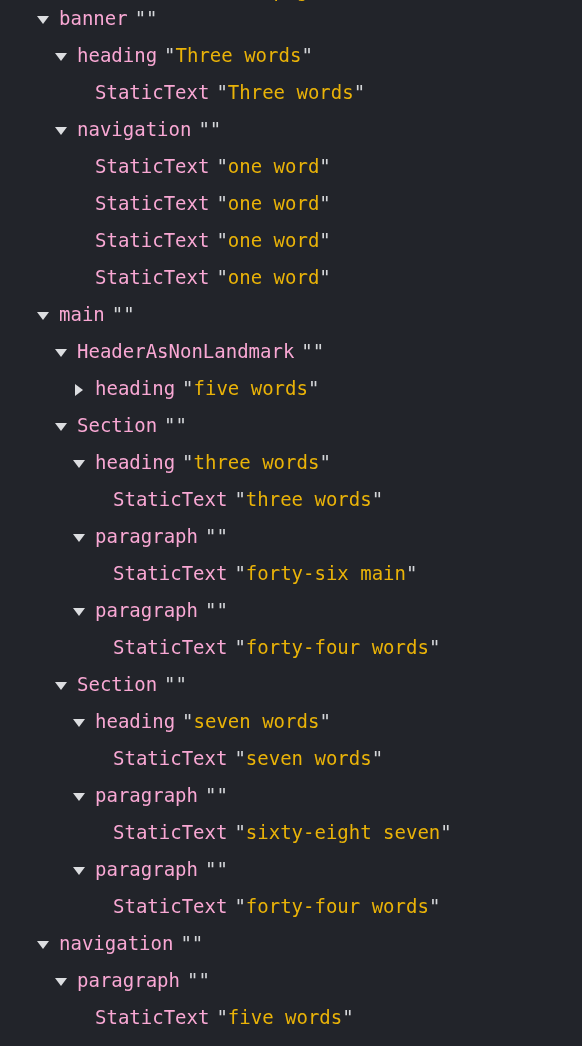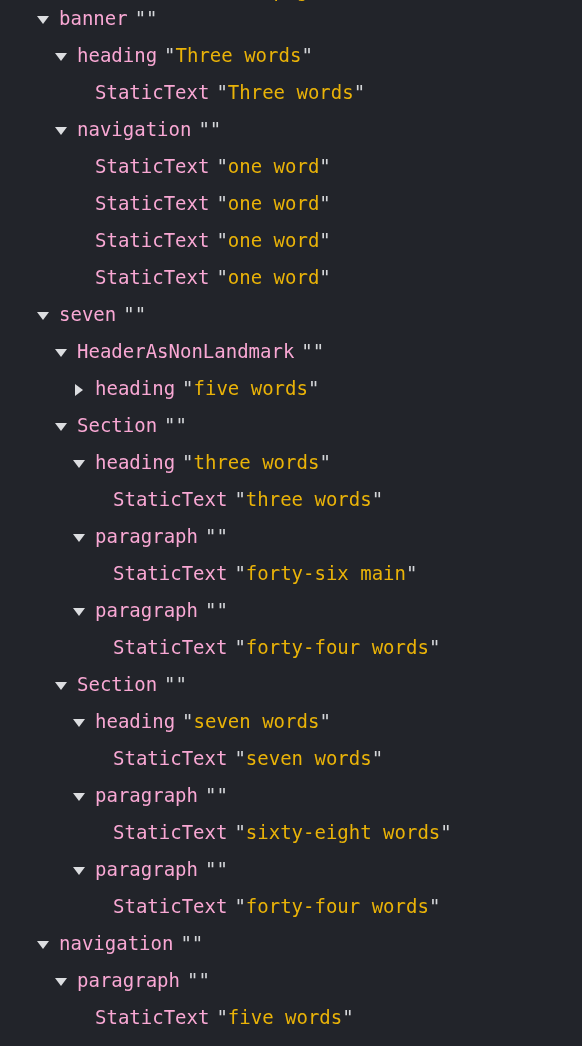--- a/index.html
+++ b/index.html
@@ -87,33 +87,33 @@
 <div id="tree">
     <div class="row cut-row" style="padding-left: 70px;"><span class="twisty none"></span><span class="sep"></span><span class="role">StaticText</span><span class="sep"></span><span class="quote">"</span><span class="value">one page</span><span class="quote">"</span></div>
     <div class="row" style="padding-left: 34px;"><span class="twisty"><span class="tri down"></span></span><span class="sep"></span><span class="role">banner</span><span class="sep"></span><span class="quote">"</span><span class="value"></span><span class="quote">"</span></div>
     <div class="row" style="padding-left: 52px;"><span class="twisty"><span class="tri down"></span></span><span class="sep"></span><span class="role">heading</span><span class="sep"></span><span class="quote">"</span><span class="value">Three words</span><span class="quote">"</span></div>
     <div class="row" style="padding-left: 70px;"><span class="twisty none"></span><span class="sep"></span><span class="role">StaticText</span><span class="sep"></span><span class="quote">"</span><span class="value">Three words</span><span class="quote">"</span></div>
     <div class="row" style="padding-left: 52px;"><span class="twisty"><span class="tri down"></span></span><span class="sep"></span><span class="role">navigation</span><span class="sep"></span><span class="quote">"</span><span class="value"></span><span class="quote">"</span></div>
     <div class="row" style="padding-left: 70px;"><span class="twisty none"></span><span class="sep"></span><span class="role">StaticText</span><span class="sep"></span><span class="quote">"</span><span class="value">one word</span><span class="quote">"</span></div>
     <div class="row" style="padding-left: 70px;"><span class="twisty none"></span><span class="sep"></span><span class="role">StaticText</span><span class="sep"></span><span class="quote">"</span><span class="value">one word</span><span class="quote">"</span></div>
     <div class="row" style="padding-left: 70px;"><span class="twisty none"></span><span class="sep"></span><span class="role">StaticText</span><span class="sep"></span><span class="quote">"</span><span class="value">one word</span><span class="quote">"</span></div>
     <div class="row" style="padding-left: 70px;"><span class="twisty none"></span><span class="sep"></span><span class="role">StaticText</span><span class="sep"></span><span class="quote">"</span><span class="value">one word</span><span class="quote">"</span></div>
-    <div class="row" style="padding-left: 34px;"><span class="twisty"><span class="tri down"></span></span><span class="sep"></span><span class="role">seven</span><span class="sep"></span><span class="quote">"</span><span class="value"></span><span class="quote">"</span></div>
+    <div class="row" style="padding-left: 34px;"><span class="twisty"><span class="tri down"></span></span><span class="sep"></span><span class="role">main</span><span class="sep"></span><span class="quote">"</span><span class="value"></span><span class="quote">"</span></div>
     <div class="row" style="padding-left: 52px;"><span class="twisty"><span class="tri down"></span></span><span class="sep"></span><span class="role">HeaderAsNonLandmark</span><span class="sep"></span><span class="quote">"</span><span class="value"></span><span class="quote">"</span></div>
     <div class="row" style="padding-left: 70px;"><span class="twisty"><span class="tri right"></span></span><span class="sep"></span><span class="role">heading</span><span class="sep"></span><span class="quote">"</span><span class="value">five words</span><span class="quote">"</span></div>
     <div class="row" style="padding-left: 52px;"><span class="twisty"><span class="tri down"></span></span><span class="sep"></span><span class="role">Section</span><span class="sep"></span><span class="quote">"</span><span class="value"></span><span class="quote">"</span></div>
     <div class="row" style="padding-left: 70px;"><span class="twisty"><span class="tri down"></span></span><span class="sep"></span><span class="role">heading</span><span class="sep"></span><span class="quote">"</span><span class="value">three words</span><span class="quote">"</span></div>
     <div class="row" style="padding-left: 88px;"><span class="twisty none"></span><span class="sep"></span><span class="role">StaticText</span><span class="sep"></span><span class="quote">"</span><span class="value">three words</span><span class="quote">"</span></div>
     <div class="row" style="padding-left: 70px;"><span class="twisty"><span class="tri down"></span></span><span class="sep"></span><span class="role">paragraph</span><span class="sep"></span><span class="quote">"</span><span class="value"></span><span class="quote">"</span></div>
     <div class="row" style="padding-left: 88px;"><span class="twisty none"></span><span class="sep"></span><span class="role">StaticText</span><span class="sep"></span><span class="quote">"</span><span class="value">forty-six main</span><span class="quote">"</span></div>
     <div class="row" style="padding-left: 70px;"><span class="twisty"><span class="tri down"></span></span><span class="sep"></span><span class="role">paragraph</span><span class="sep"></span><span class="quote">"</span><span class="value"></span><span class="quote">"</span></div>
     <div class="row" style="padding-left: 88px;"><span class="twisty none"></span><span class="sep"></span><span class="role">StaticText</span><span class="sep"></span><span class="quote">"</span><span class="value">forty-four words</span><span class="quote">"</span></div>
     <div class="row" style="padding-left: 52px;"><span class="twisty"><span class="tri down"></span></span><span class="sep"></span><span class="role">Section</span><span class="sep"></span><span class="quote">"</span><span class="value"></span><span class="quote">"</span></div>
     <div class="row" style="padding-left: 70px;"><span class="twisty"><span class="tri down"></span></span><span class="sep"></span><span class="role">heading</span><span class="sep"></span><span class="quote">"</span><span class="value">seven words</span><span class="quote">"</span></div>
     <div class="row" style="padding-left: 88px;"><span class="twisty none"></span><span class="sep"></span><span class="role">StaticText</span><span class="sep"></span><span class="quote">"</span><span class="value">seven words</span><span class="quote">"</span></div>
     <div class="row" style="padding-left: 70px;"><span class="twisty"><span class="tri down"></span></span><span class="sep"></span><span class="role">paragraph</span><span class="sep"></span><span class="quote">"</span><span class="value"></span><span class="quote">"</span></div>
-    <div class="row" style="padding-left: 88px;"><span class="twisty none"></span><span class="sep"></span><span class="role">StaticText</span><span class="sep"></span><span class="quote">"</span><span class="value">sixty-eight words</span><span class="quote">"</span></div>
+    <div class="row" style="padding-left: 88px;"><span class="twisty none"></span><span class="sep"></span><span class="role">StaticText</span><span class="sep"></span><span class="quote">"</span><span class="value">sixty-eight seven</span><span class="quote">"</span></div>
     <div class="row" style="padding-left: 70px;"><span class="twisty"><span class="tri down"></span></span><span class="sep"></span><span class="role">paragraph</span><span class="sep"></span><span class="quote">"</span><span class="value"></span><span class="quote">"</span></div>
     <div class="row" style="padding-left: 88px;"><span class="twisty none"></span><span class="sep"></span><span class="role">StaticText</span><span class="sep"></span><span class="quote">"</span><span class="value">forty-four words</span><span class="quote">"</span></div>
     <div class="row" style="padding-left: 34px;"><span class="twisty"><span class="tri down"></span></span><span class="sep"></span><span class="role">navigation</span><span class="sep"></span><span class="quote">"</span><span class="value"></span><span class="quote">"</span></div>
     <div class="row" style="padding-left: 52px;"><span class="twisty"><span class="tri down"></span></span><span class="sep"></span><span class="role">paragraph</span><span class="sep"></span><span class="quote">"</span><span class="value"></span><span class="quote">"</span></div>
     <div class="row" style="padding-left: 70px;"><span class="twisty none"></span><span class="sep"></span><span class="role">StaticText</span><span class="sep"></span><span class="quote">"</span><span class="value">five words</span><span class="quote">"</span></div>
   </div>
 
 </body></html>

